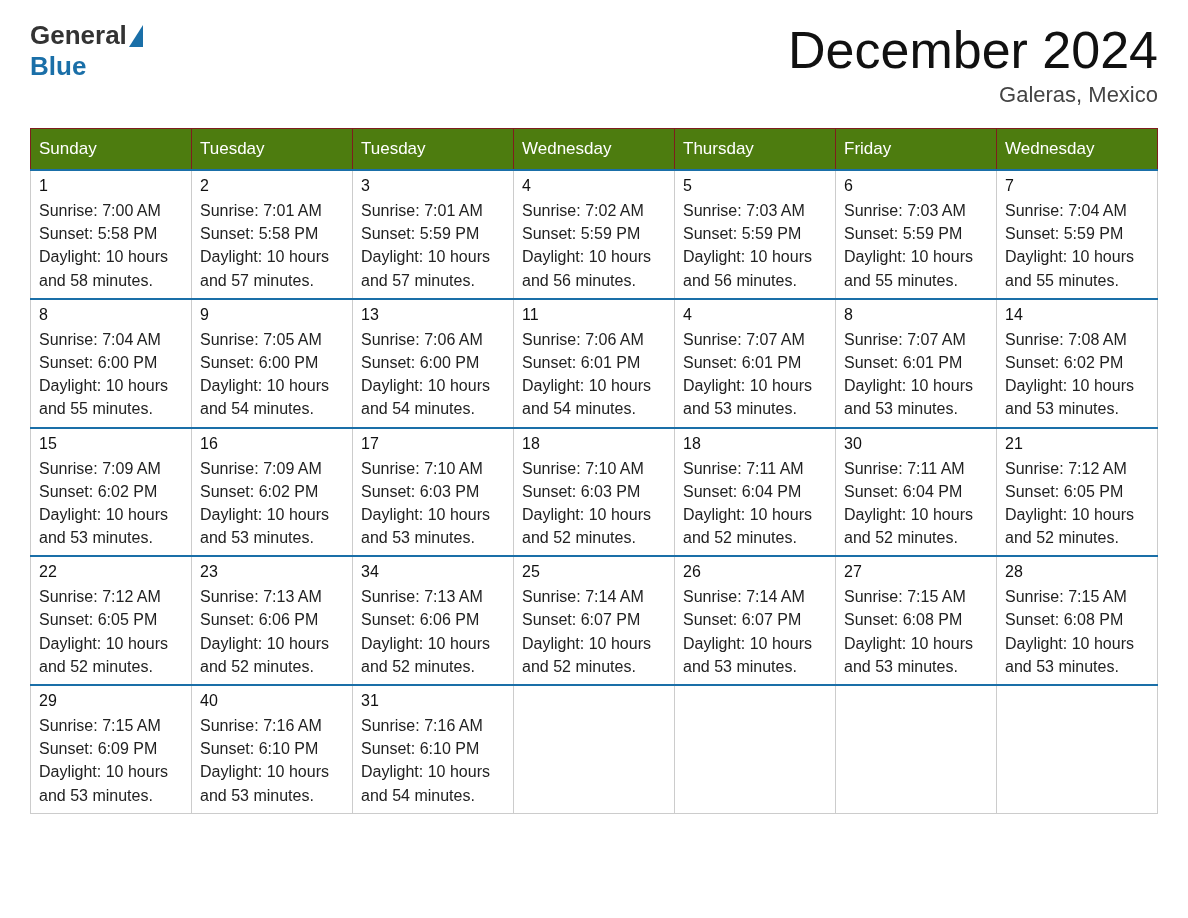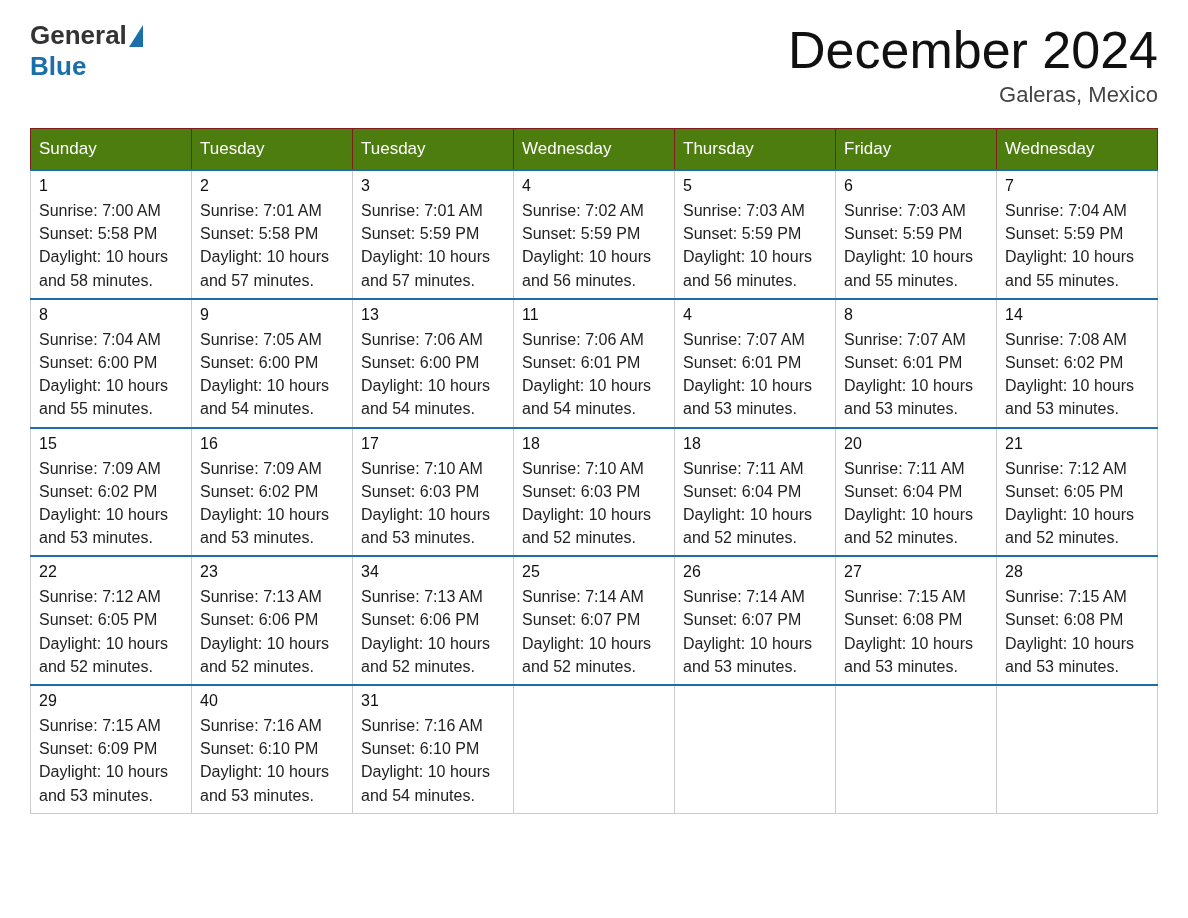--- a/index.html
+++ b/index.html
@@ -278,21 +278,21 @@
       </td>
         <td>
         <span class="day-number">18</span>
         <div class="day-info">
           Sunrise: 7:11 AM<br>
           Sunset: 6:04 PM<br>
           Daylight: 10 hours and 52 minutes.
         </div>
       </td>
         <td>
-        <span class="day-number">20</span>
+        <span class="day-number">30</span>
         <div class="day-info">
           Sunrise: 7:11 AM<br>
           Sunset: 6:04 PM<br>
           Daylight: 10 hours and 52 minutes.
         </div>
       </td>
         <td>
         <span class="day-number">21</span>
         <div class="day-info">
           Sunrise: 7:12 AM<br>

